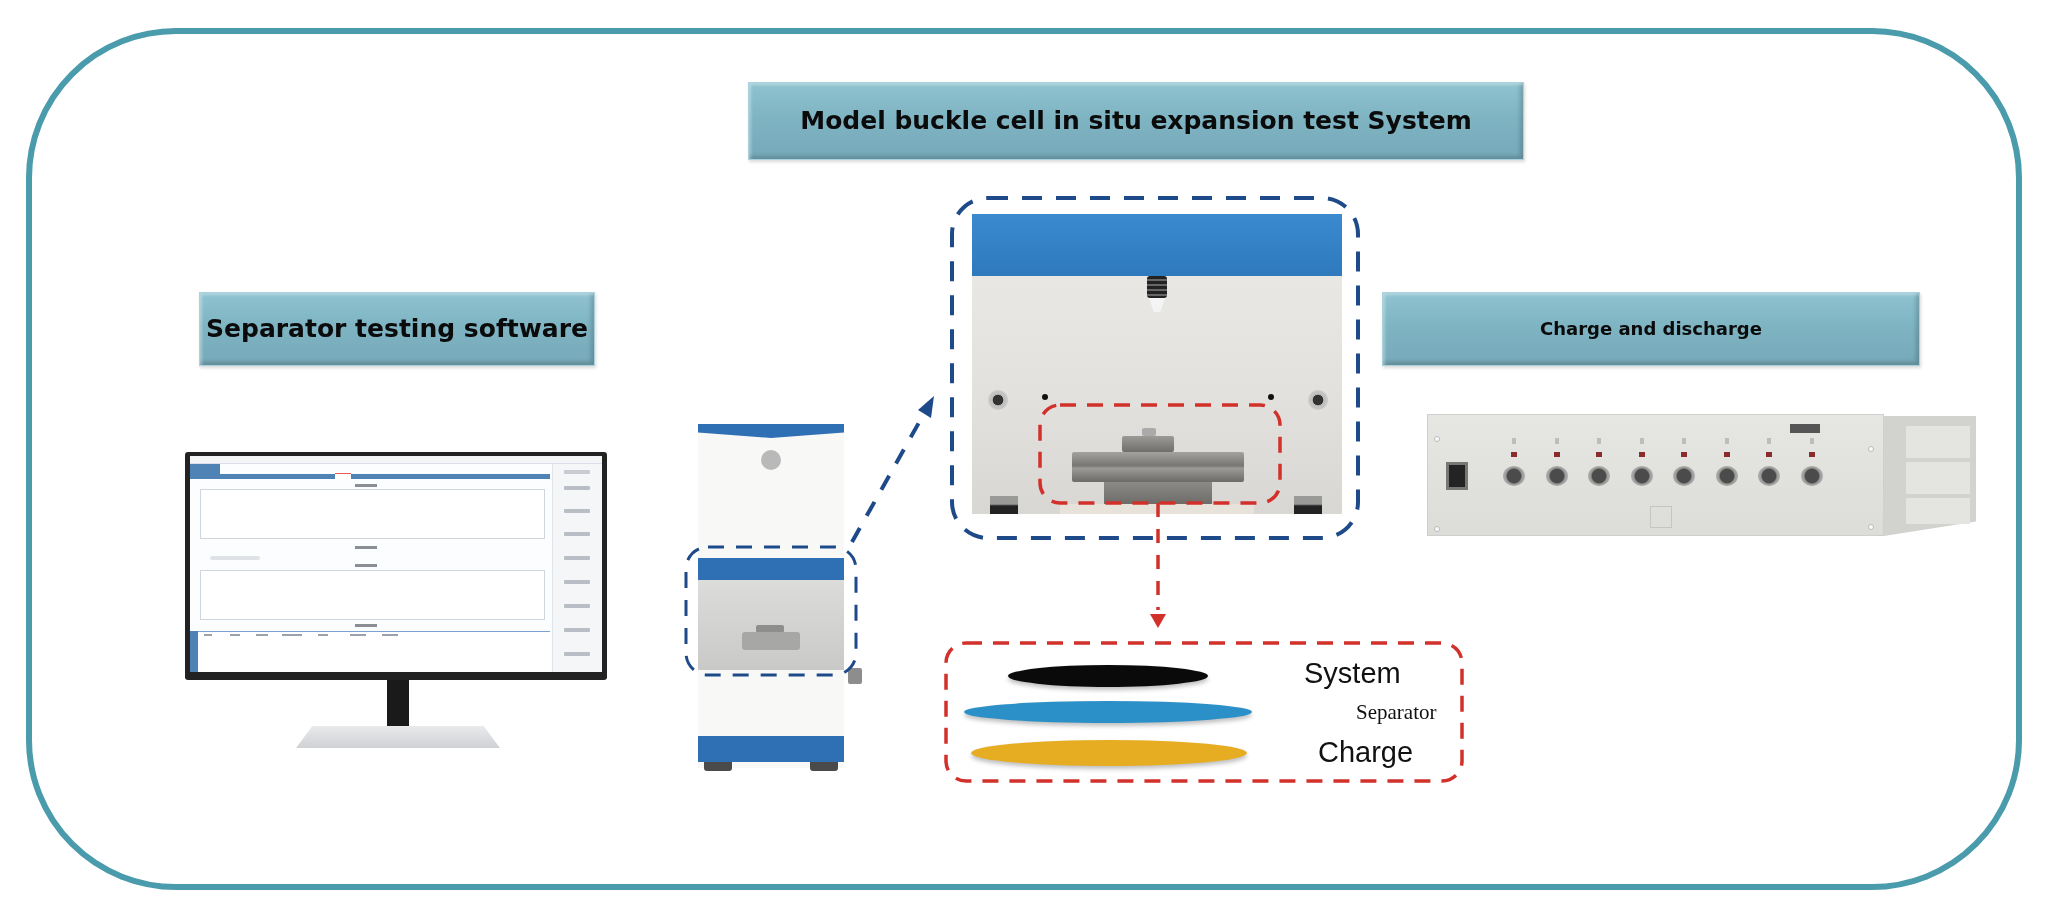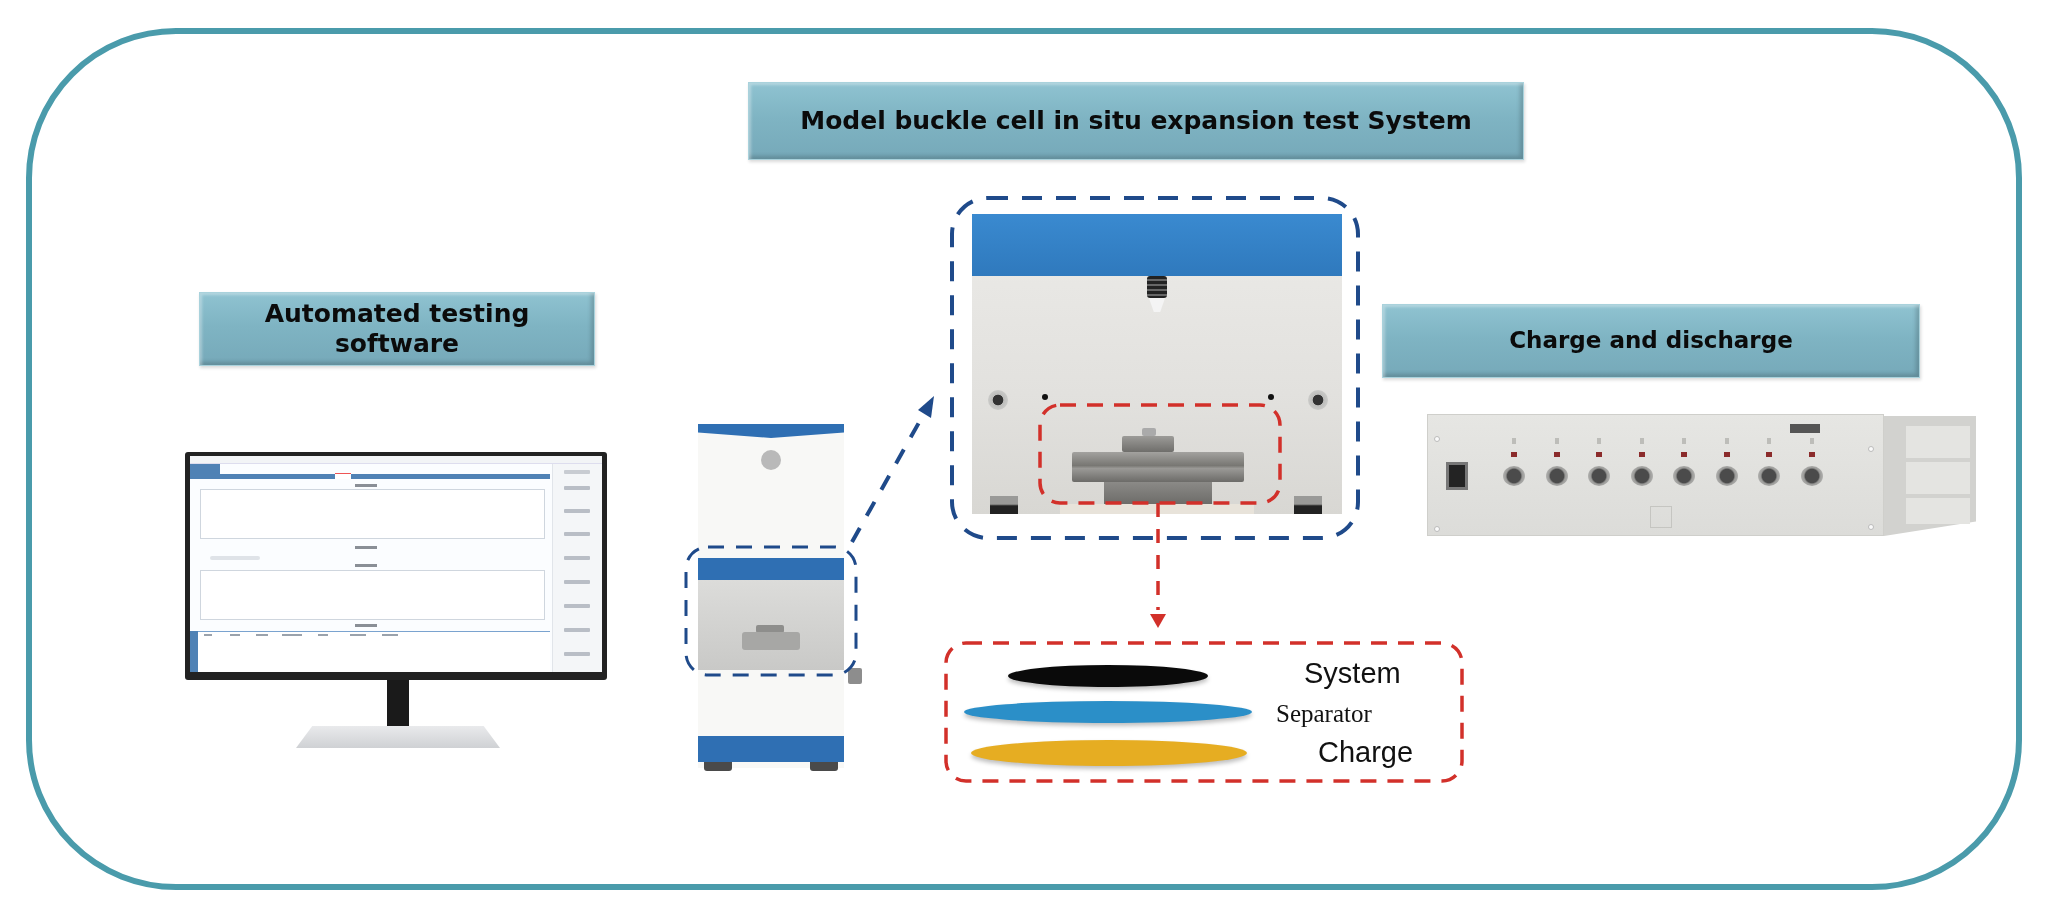--- a/index.html
+++ b/index.html
@@ -15,21 +15,21 @@
     position: absolute;
     background: linear-gradient(180deg, #8fc3d1 0%, #7fb4c3 45%, #76a9b9 100%);
     border: 1px solid #a9d2dc;
     box-shadow: inset 2px 2px 3px rgba(255,255,255,0.35), inset -3px -3px 4px rgba(0,0,0,0.18), 1px 2px 3px rgba(0,0,0,0.15);
     display: flex; align-items: center; justify-content: center; text-align: center;
     font-family: "DejaVu Sans", sans-serif; font-weight: bold; color: #0b0b0b;
     font-size: 25px; line-height: 1.2;
   }
   #title-box { left: 748px; top: 82px; width: 776px; height: 78px; font-size: 25px; }
   #software-box { left: 199px; top: 292px; width: 396px; height: 74px; font-size: 25px; }
-  #equipment-box { left: 1382px; top: 304px; width: 538px; height: 74px; font-size: 23px; line-height: 1.2; }
+  #equipment-box { left: 1382px; top: 292px; width: 538px; height: 74px; font-size: 18px; line-height: 1.2; }
 
   
   .monitor { position: absolute; left: 185px; top: 452px; width: 422px; height: 228px;
     background: #222; border-radius: 3px; padding: 4px 5px 8px 5px; }
   .screen { width: 100%; height: 100%; background: #fbfdff; position: relative; overflow: hidden; }
   .scr-titlebar { position: absolute; left: 0; top: 0; right: 0; height: 8px; background: #f2f4f6; border-bottom: 1px solid #dde; }
   .scr-menu { position: absolute; left: 0; top: 8px; width: 30px; height: 10px; background: #4f82b5; }
   .scr-tabbar { position: absolute; left: 0; top: 18px; width: 360px; height: 5px; background: #4f82b5; }
   .scr-tab-active { position: absolute; left: 145px; top: 17px; width: 16px; height: 6px; background: #fff; border-top: 1px solid #e55; }
   .scr-side { position: absolute; right: 0; top: 8px; width: 50px; bottom: 0; background: #f4f6f8; border-left: 1px solid #e1e5ea; }
@@ -76,21 +76,21 @@
   .ch-disc { position: absolute; left: 100px; top: 238px; width: 172px; height: 30px;
     background: linear-gradient(180deg,#a3a29f 0%,#787773 45%,#9a9996 55%,#6c6b68 100%); border-radius: 2px; }
   .ch-base { position: absolute; left: 132px; top: 268px; width: 108px; height: 22px; background: linear-gradient(180deg,#8b8a87,#6d6c69); }
   .ch-plate { position: absolute; left: 88px; top: 290px; width: 194px; height: 10px; background: #e8e3da; }
   .ch-foot { position: absolute; top: 282px; width: 28px; height: 18px; background: linear-gradient(180deg,#9a9a98 0 45%, #222 55% 100%); }
 
   
   .layer { position: absolute; border-radius: 50%; box-shadow: 0 3px 4px rgba(0,0,0,0.25); }
   .layer-label { position: absolute; color: #111; }
   #cathode-label { left: 1304px; top: 657px; font-family: "Liberation Sans", sans-serif; font-size: 29px; }
-  #separator-label { left: 1276px; top: 700px; font-family: "Liberation Serif", serif; font-size: 25px; }
+  #separator-label { left: 1356px; top: 700px; font-family: "Liberation Serif", serif; font-size: 21px; }
   #anode-label { left: 1318px; top: 736px; font-family: "Liberation Sans", sans-serif; font-size: 29px; }
 
   svg.overlay { position: absolute; left: 0; top: 0; }
   
   .station-front { position: absolute; left: 1427px; top: 414px; width: 457px; height: 122px;
     background: linear-gradient(180deg, #e6e6e3 0%, #dcdcd9 100%); border: 1px solid #cfcfcb; }
   .station-side { position: absolute; left: 1884px; top: 416px; width: 92px; height: 120px;
     background: #d2d2cf; clip-path: polygon(0 0, 100% 0, 100% 88%, 0 100%); }
   .station-slot { position: absolute; left: 1906px; width: 64px; height: 32px; background: #e4e4e1; }
   .st-switch { position: absolute; left: 1446px; top: 462px; width: 22px; height: 28px; background: #232323; border: 3px solid #777; }
@@ -105,21 +105,21 @@
 </head>
 <body>
 
 <div class="frame"></div>
 
 <div id="title-box" class="label-box">
   <span>Model buckle cell in situ expansion test System</span>
 </div>
 
 <div id="software-box" class="label-box">
-  <span>Automated testing software</span>
+  <span>Separator testing software</span>
 </div>
 
 <div id="equipment-box" class="label-box">
   <div>
     <div>Charge and discharge</div>
   </div>
 </div>
 
 <div class="monitor">
   <div class="screen">

